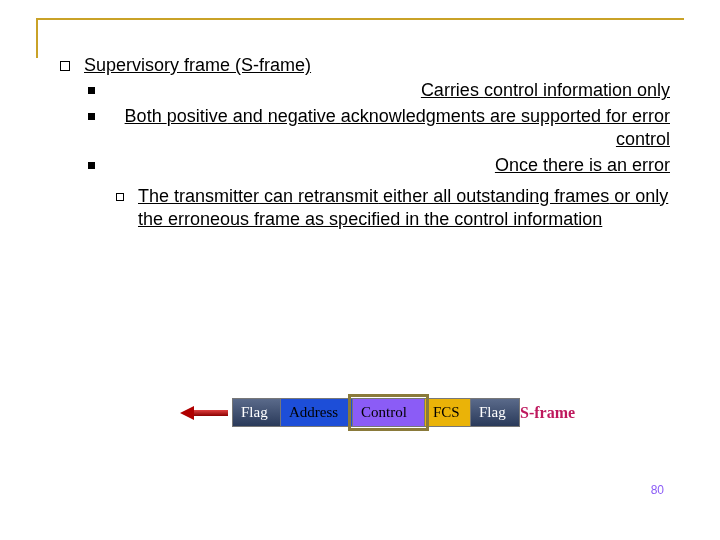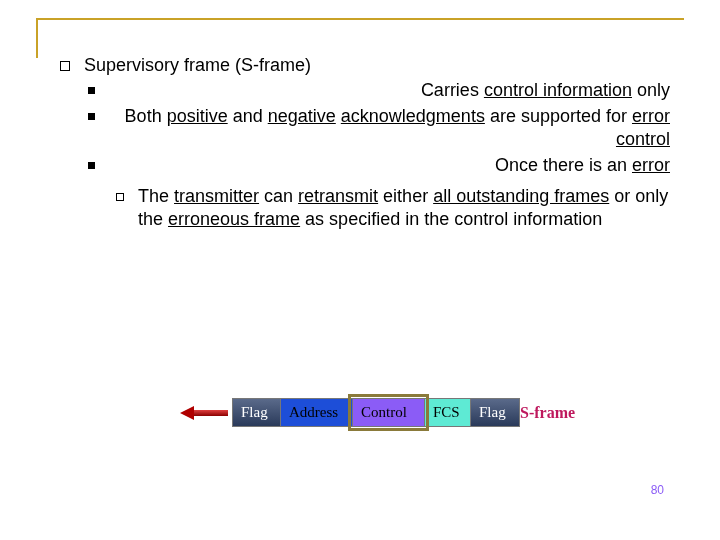--- a/index.html
+++ b/index.html
@@ -29,20 +29,21 @@
     background: #c9a227;
   }
   .content {
     position: absolute;
     top: 54px;
     left: 60px;
     width: 610px;
     font-size: 18px;
     line-height: 1.3;
     color: #000;
+    text-decoration: underline;
   }
   .row {
     display: flex;
     align-items: flex-start;
     margin-bottom: 2px;
   }
   .bullet-sq-open {
     width: 8px;
     height: 8px;
     border: 1px solid #000;
@@ -123,21 +124,21 @@
     width: 72px;
     position: relative;
   }
   .ctrl-overlay {
     position: absolute;
     top: -5px; left: -5px; right: -5px; bottom: -5px;
     border: 3px solid #8a7a3a;
     pointer-events: none;
   }
   .cell.fcs {
-    background: #5eead4;
+    background: #eab308;
     color: #000;
     width: 46px;
   }
   .sframe-label {
     font-family: Georgia, 'Times New Roman', serif;
     font-weight: bold;
     color: #be185d;
     font-size: 16px;
   }
   .page-num {

